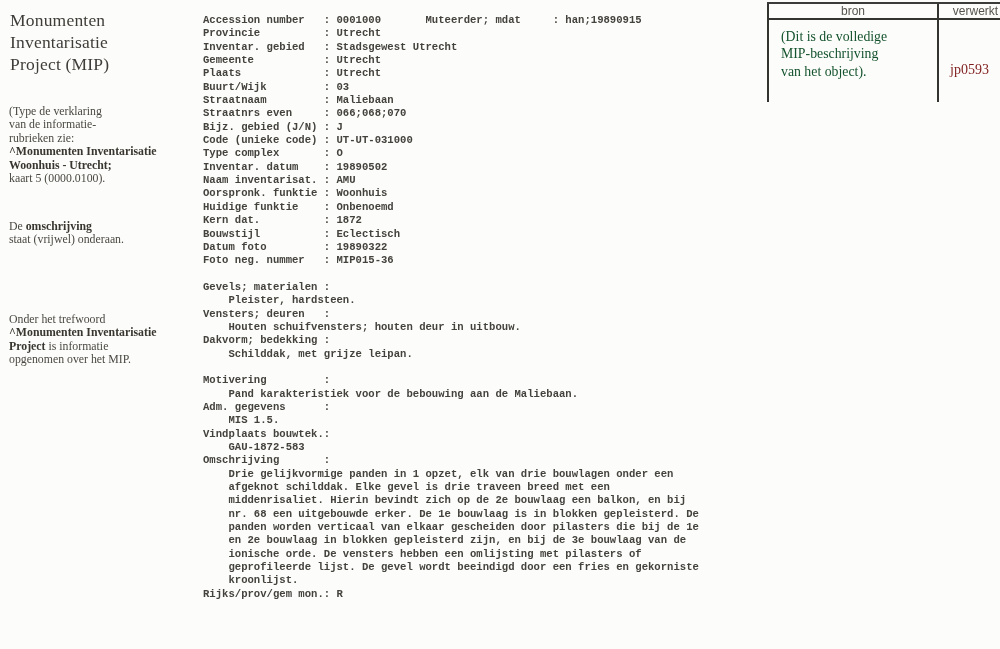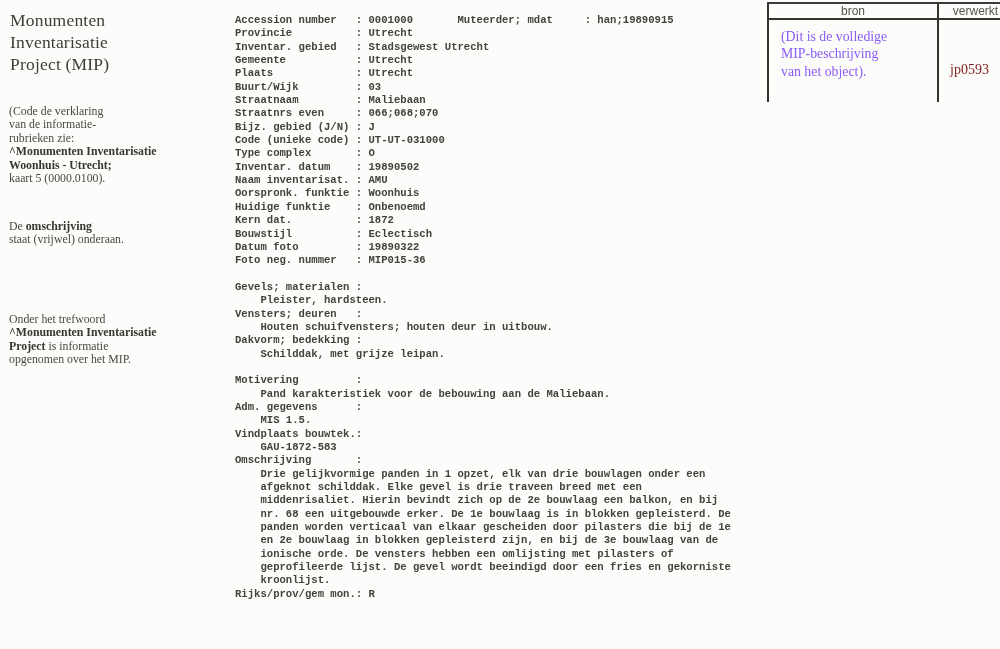--- a/index.html
+++ b/index.html
@@ -24,59 +24,59 @@
   .note-1 { top:105px; }
   .note-2 { top:220px; }
   .note-3 { top:313px; }
   .note .b { font-weight:700; color:#38362f; }
 
   
   .record-text {
     position:absolute; left:203px; top:14px;
     font-family:"Liberation Mono","DejaVu Sans Mono",monospace;
     font-size:10.6px; line-height:13.35px; font-weight:600;
-    color:#44423d; white-space:pre;margin-left:32px;
+    color:#44423d; white-space:pre;
   }
 
   
   .stamp {
     position:absolute; left:755px; top:2px; width:245px; height:100px;
     display:flex; border-top:2px solid #3b3b39;margin-left:12px;
   }
   .stamp-col { display:flex; flex-direction:column; }
   .stamp-col.left  { width:170px; border-left:2px solid #33332f; }
   .stamp-col.right { flex:1;      border-left:2px solid #33332f; }
   .stamp-head {
     height:16px; border-bottom:2px solid #33332f;
     font-family:"Liberation Sans","DejaVu Sans",sans-serif;
     font-size:12px; line-height:14px; color:#56544e; text-align:center;
   }
   .stamp-bron-note {
     padding:8px 6px 0 12px;
-    font-size:13.8px; line-height:17.3px; color:#8b5cf6;
+    font-size:13.8px; line-height:17.3px; color:#14532d;
     white-space:nowrap;
   }
   .stamp-verwerkt-value {
     padding:42px 12px 0 11px;
     font-size:14px; color:#7f1d1d;
   }
 </style>
 </head>
 <body>
 
 <div class="page">
 
   <div class="doc-title">
     <div>Monumenten</div>
     <div>Inventarisatie</div>
     <div>Project (MIP)</div>
   </div>
 
   <div class="note note-1">
-    <div>(Code de verklaring</div>
+    <div>(Type de verklaring</div>
     <div>van de informatie-</div>
     <div>rubrieken zie:</div>
     <div class="b">^Monumenten Inventarisatie</div>
     <div class="b">Woonhuis - Utrecht;</div>
     <div>kaart 5 (0000.0100).</div>
   </div>
 
   <div class="note note-2">
     <div><span>De </span><span class="b">omschrijving</span></div>
     <div>staat (vrijwel) onderaan.</div>

